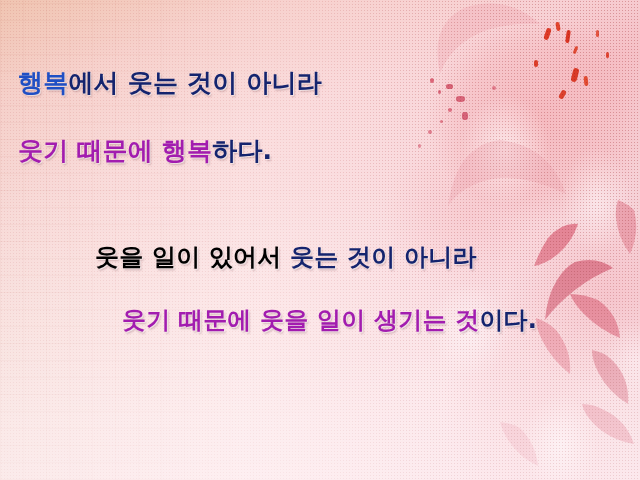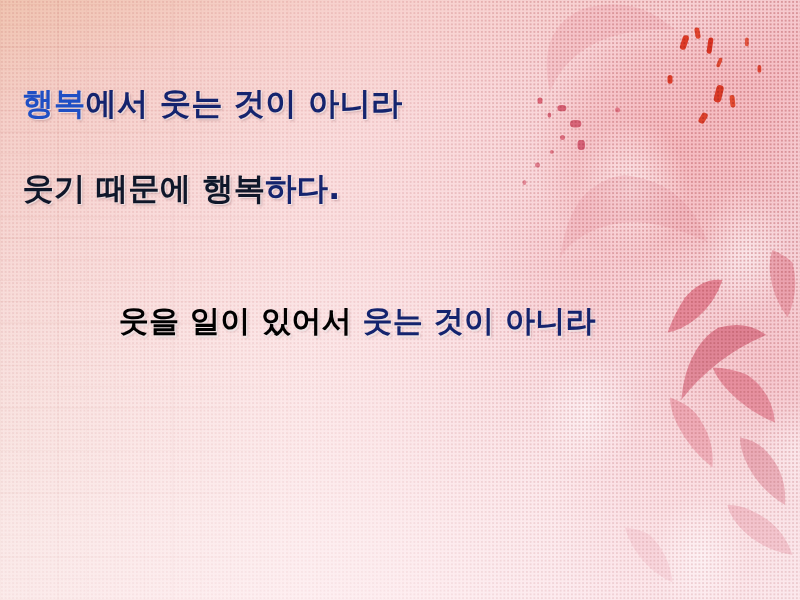--- a/index.html
+++ b/index.html
@@ -119,21 +119,21 @@
         1px 1px 0 rgba(255,255,255,0.55),
         1.5px 1.5px 2px rgba(120,70,80,0.30); }
 
   #line-1{ left:18px; top:70px; }
   #line-2{ left:18px; top:138px; }
   #line-3{ left:95px; top:245px; font-size:24px;}
   #line-4{ left:122px; top:308px; font-size:24px;}
 
   .c-royal  { color:#1f4fc4; }
   .c-navy   { color:#14246e; }
-  .c-red    { color:#0f172a; }
+  .c-red    { color:#a21caf; }
   .c-sky    { color:#000000; }
 </style>
 </head>
 <body>
 
 <div id="stage">
 
   <div class="bg-layer" id="bg-base"></div>
   <div class="bg-layer" id="bg-blossoms"></div>
   <div class="bg-layer" id="bg-highlights"></div>
@@ -189,15 +189,18 @@
     </div>
 
     <div class="line sh" id="line-2">
       <span class="seg c-red">웃기 때문에 행복</span><span class="seg c-navy">하다.</span>
     </div>
 
     <div class="line sh" id="line-3">
       <span class="seg c-sky">웃을 일이 있어서 </span><span class="seg c-navy">웃는 것이 아니라</span>
     </div>
 
+    <div class="line sh" id="line-4">
+      <span class="seg c-red">웃기 때문에 웃을 일이 생기는 것</span><span class="seg c-navy">이다.</span>
+    </div>
 
   </div>
 </div>
 
 </body></html>

